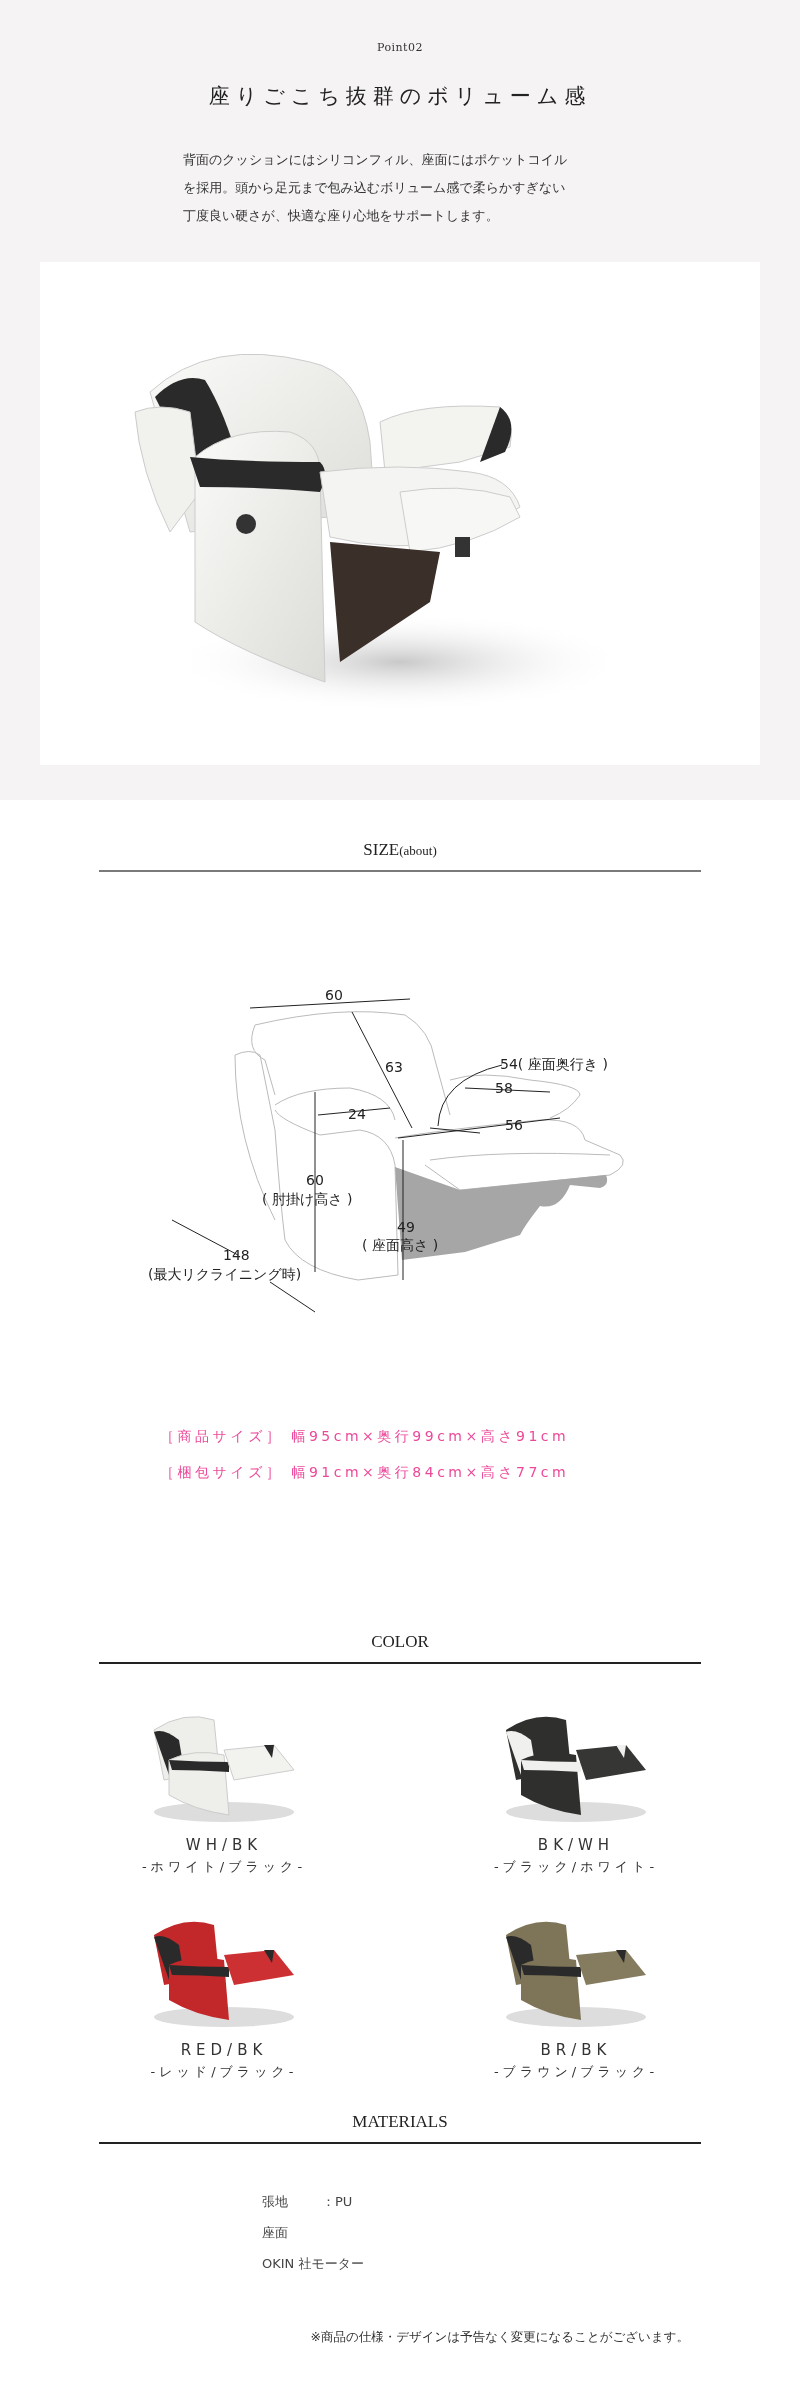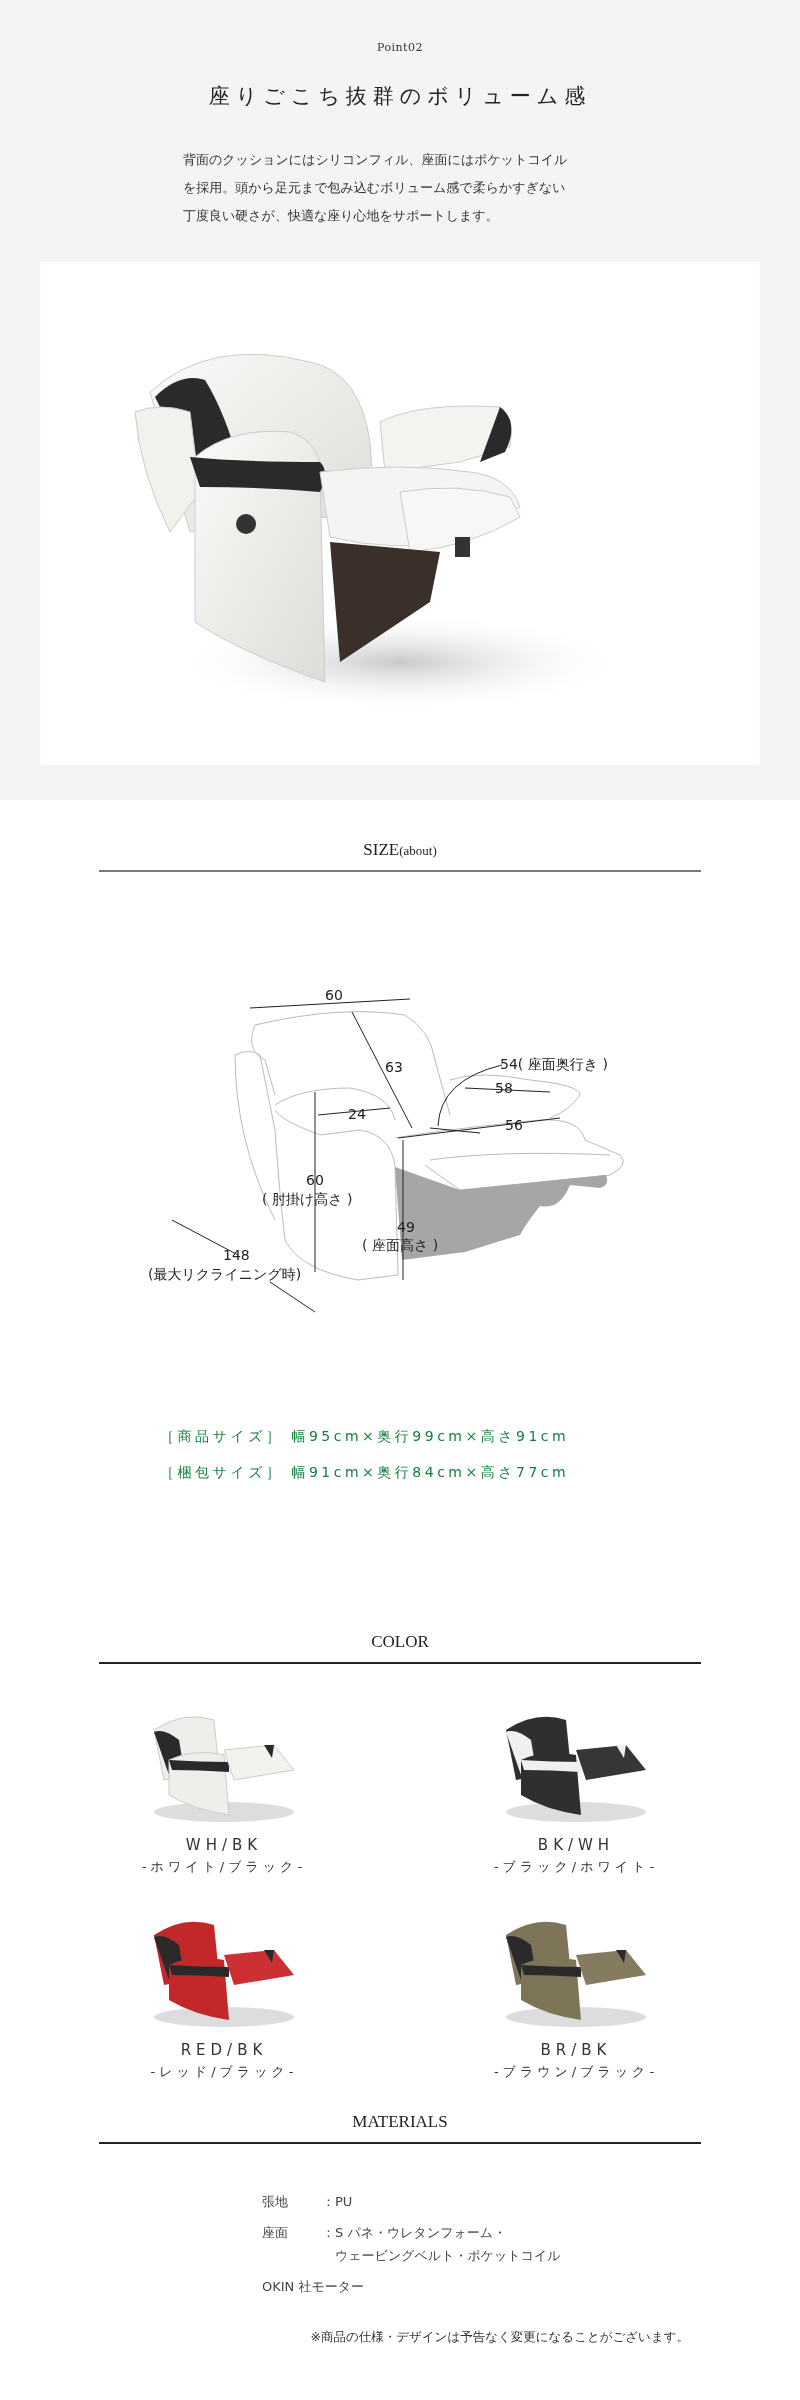--- a/index.html
+++ b/index.html
@@ -21,21 +21,21 @@
   .section-head .ttl { font-family: "Liberation Serif", serif; font-size: 17px; color: #222; }
   .section-head .ttl small { font-size: 13px; }
   .section-head .rule { margin-top: 10px; height: 2px; background: #7a7a7a; }
   .section-head .rule.dark { background: #222; height: 1.5px; }
 
   .wrap { position: relative; width: 725px; height: 1600px; }
 
   .diagram { position: absolute; left: 140px; top: 170px; width: 500px; height: 350px; }
   .diagram svg { width: 100%; height: 100%; }
 
-  .sizes { position: absolute; left: 160px; top: 618px; font-size: 14px; letter-spacing: 3.5px; color: #15803d; line-height: 36px; }
+  .sizes { position: absolute; left: 160px; top: 618px; font-size: 14px; letter-spacing: 3.5px; color: #ec4899; line-height: 36px; }
   .sizes .row { white-space: nowrap; }
 
   .colors { position: absolute; left: 99px; top: 900px; width: 602px; }
   .swatch { position: absolute; width: 250px; text-align: center; }
   .swatch .pic { width: 200px; height: 130px; margin: 0 auto; }
   .swatch .code { font-size: 15px; letter-spacing: 5px; color: #333; margin-top: 6px; }
   .swatch .jp { font-size: 13px; letter-spacing: 4px; color: #333; margin-top: 4px; }
 
   .materials { position: absolute; left: 262px; top: 1390px; font-size: 13px; color: #444; line-height: 23px; }
   .mat-row { display: flex; margin-bottom: 8px; }
@@ -217,24 +217,20 @@
     <div class="rule dark"></div>
   </div>
 
   <div class="materials">
     <div class="mat-row">
       <div class="mat-key">張地</div>
       <div class="mat-val">：PU</div>
     </div>
     <div class="mat-row">
       <div class="mat-key">座面</div>
-      <div>
-        <div class="mat-val">：S パネ・ウレタンフォーム・</div>
-        <div class="mat-val">　ウェービングベルト・ポケットコイル</div>
-      </div>
     </div>
     <div class="mat-row">
       <div class="mat-val">OKIN 社モーター</div>
     </div>
   </div>
 
   <div class="notes">
     <div>※商品の仕様・デザインは予告なく変更になることがございます。</div>
   </div>
 </div>

